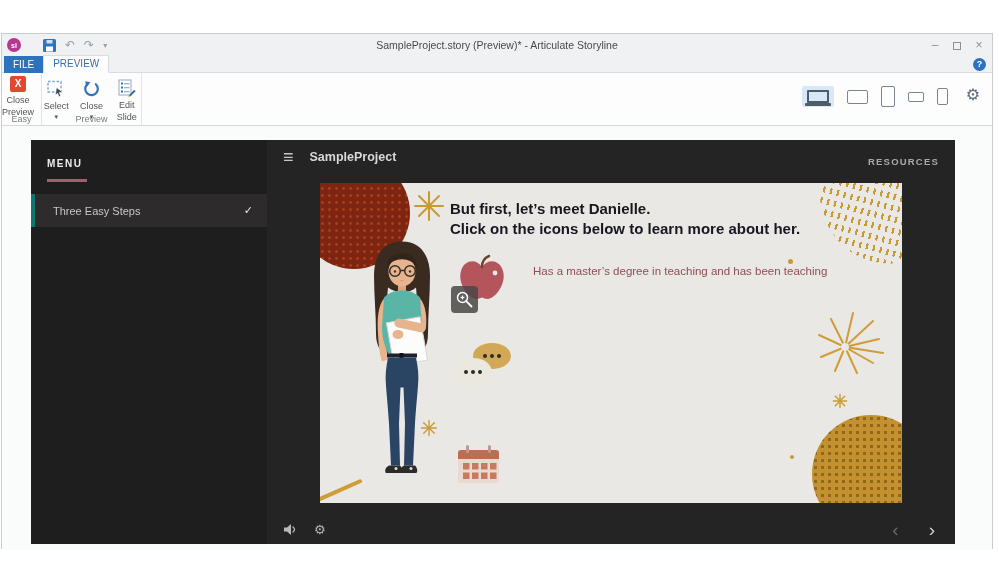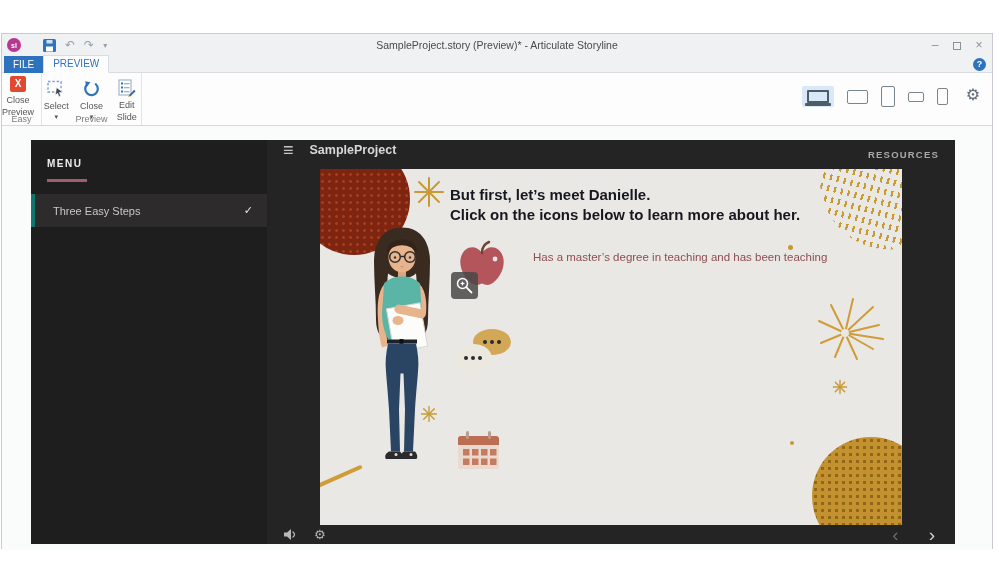--- a/index.html
+++ b/index.html
@@ -71,21 +71,21 @@
   .proj-title { font-size:12.5px; font-weight:600; color:#d8d8d8; margin-left:16px; }
   .spacer { flex:1; }
   .resources { font-size:9.5px; font-weight:bold; letter-spacing:1.2px; color:#a9a9a9;margin-top:8px; }
   .stage { flex:1; display:flex; justify-content:center; }
   .p-footer { height:30px; display:flex; align-items:center; padding:0 16px; gap:16px; }
   .p-gear { font-size:13px; color:#b5b5b5; line-height:1; }
   .nav-prev { font-size:19px; color:#6a6a6a; line-height:1; }
   .nav-next { font-size:19px; color:#d2d2d2; line-height:1; margin-left:14px; margin-right:4px; }
 
   
-  .slide { position:relative; width:582px; height:356px; margin-top:9px; background:#e9e8e5; overflow:hidden; }
+  .slide { position:relative; width:582px; height:320px; margin-top:9px; background:#e9e8e5; overflow:hidden; }
   .slide-heading { position:absolute; left:130px; top:16px; font-size:15px; font-weight:bold;
     color:#17171f; line-height:20px; }
   .slide-body { position:absolute; left:213px; top:78px; font-size:11.5px; color:#8e4e52; line-height:21.5px; }
 
   .deco-red-blob { position:absolute; left:-22px; top:-26px; width:112px; height:112px; border-radius:50%;
     background-color:#7d2511; background-image:radial-gradient(#a63d1c 1.3px, transparent 1.5px); background-size:7px 7px; }
   .deco-mustard-blob { position:absolute; right:-28px; bottom:-30px; width:118px; height:118px; border-radius:50%;
     background-color:#c39130; background-image:radial-gradient(#8f6716 1.4px, transparent 1.6px); background-size:7px 7px; }
   .deco-dash-patch { position:absolute; right:-6px; top:-6px; width:96px; height:92px;
     background:repeating-linear-gradient(105deg, #c79a33 0 2.2px, transparent 2.2px 7px);

